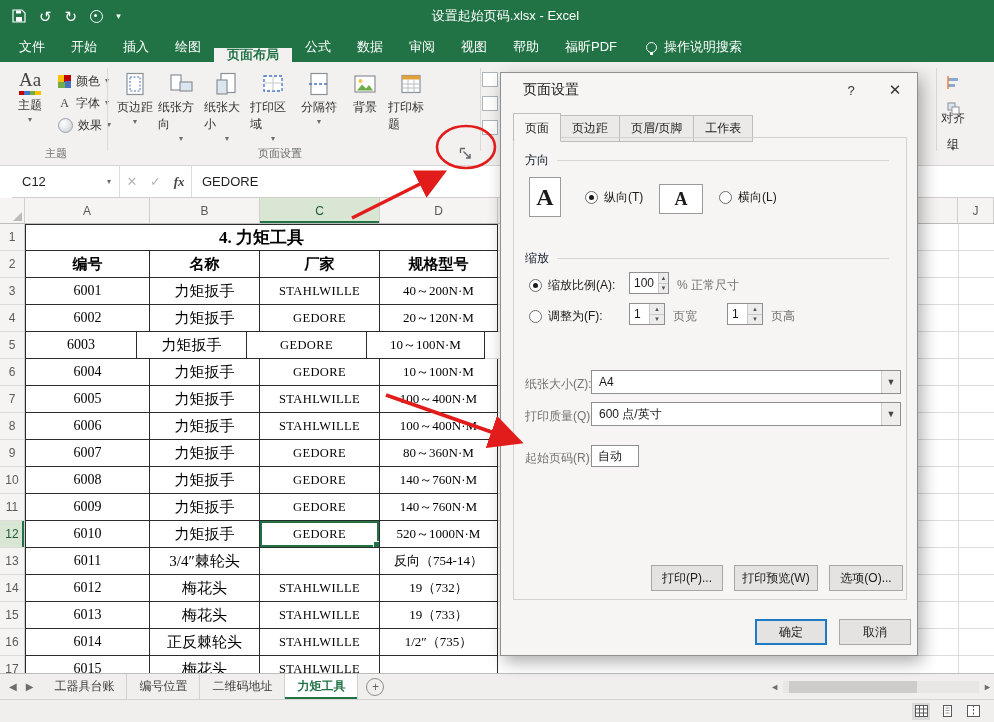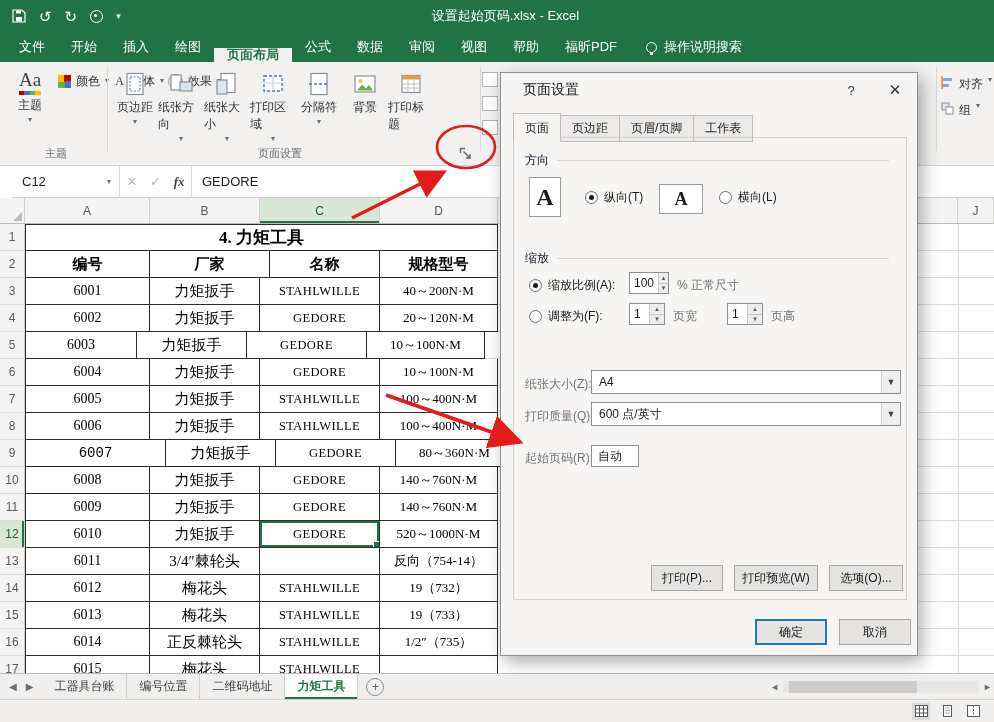--- a/index.html
+++ b/index.html
@@ -21,33 +21,33 @@
   .bulb{width:9px;height:9px;border:1.5px solid #fff;border-radius:50%;position:relative;}
   .bulb::after{content:"";position:absolute;left:2.5px;top:9px;width:3px;height:3px;background:#fff;}
   
   .ribbon{position:absolute;left:0;top:62px;width:994px;height:104px;background:#f2f1f0;border-bottom:1px solid #d8d6d4;box-sizing:border-box;}
   .vsep{position:absolute;top:6px;bottom:14px;width:1px;background:#dbd9d7;}
   .grouplabel{position:absolute;bottom:4px;font-size:11px;color:#6b6b6b;text-align:center;}
   .theme-main{position:absolute;left:8px;top:8px;width:44px;height:74px;display:flex;flex-direction:column;align-items:center;gap:2px;font-size:12px;color:#333;}
   .aa{font-family:"Liberation Serif",serif;font-size:19px;line-height:1;color:#444;}
   .aastrip{width:22px;height:4px;background:linear-gradient(90deg,#c00000 25%,#4472c4 25% 50%,#70ad47 50% 75%,#ffc000 75%);}
   .caret{font-size:8px;color:#6b6b6b;line-height:1;}
-  .tsmalls{position:absolute;left:58px;top:10px;display:flex;gap:4px;}
+  .tsmalls{position:absolute;left:58px;top:10px;display:flex;flex-direction:column;gap:4px;}
   .tsb{display:flex;align-items:center;gap:5px;font-size:12px;color:#333;height:18px;}
   .ico12{width:13px;height:13px;display:flex;align-items:center;justify-content:center;}
   .ico-colors{background:conic-gradient(#c00000 0 25%,#4472c4 0 50%,#70ad47 0 75%,#ffc000 0);}
   .ico-fonts{font-family:"Liberation Serif",serif;font-size:12px;color:#444;}
   .ico-effects{border:1.5px solid #9aa2ab;border-radius:50%;background:radial-gradient(circle at 35% 35%,#fff,#c7ccd1);}
   .psg{position:absolute;left:112px;top:6px;display:flex;}
   .pbtn{width:46px;display:flex;flex-direction:column;align-items:center;padding-top:3px;gap:2px;font-size:12px;color:#333;}
   .pbtn svg{display:block;}
   .sliver{position:absolute;left:482px;top:10px;width:17px;overflow:hidden;display:flex;flex-direction:column;gap:9px;}
   .sliver .sv{width:14px;height:13px;border:1px solid #aeb4ba;background:#fff;}
   .arrwrap{position:absolute;left:941px;top:14px;display:flex;flex-direction:column;gap:8px;}
-  .arrbtn{display:flex;gap:5px;font-size:12px;color:#333;height:18px;white-space:nowrap;}
+  .arrbtn{display:flex;align-items:center;gap:18px;font-size:12px;color:#333;height:18px;white-space:nowrap;flex-direction:column;}
   .launcher{position:absolute;left:459px;bottom:6px;width:13px;height:13px;}
   
   .frow{position:absolute;left:12px;top:166px;width:994px;height:32px;background:#fff;border-bottom:1px solid #d0cfcd;display:flex;box-sizing:border-box;}
   .namebox{width:108px;border-right:1px solid #dcdcdc;display:flex;align-items:center;padding-left:10px;font-size:13px;color:#1f1f1f;position:relative;box-sizing:border-box;}
   .namebox .caret{position:absolute;right:8px;}
   .fbtns{width:72px;display:flex;align-items:center;justify-content:space-around;border-right:1px solid #dcdcdc;box-sizing:border-box;}
   .fgray{color:#b6b6b6;font-size:13px;}
   .fx{font-family:"Liberation Serif",serif;font-style:italic;font-weight:bold;color:#444;font-size:13px;}
   .ftext{flex:1;display:flex;align-items:center;padding-left:10px;font-size:13px;color:#1f1f1f;}
   
@@ -323,22 +323,22 @@
   </div>
   <div class="rowsWrap" id="rows">
     <div class="vline958"></div>
   <div class="grow">
         <div class="rh">1</div>
         <div class="tc title bl bt" style="width: 473px;">4. 力矩工具</div>
       </div>
       <div class="grow">
         <div class="rh">2</div>
         <div class="tc th bl" style="width: 125px;">编号</div>
+        <div class="tc th" style="width: 110px;">名称</div>
         <div class="tc th" style="width: 120px;">厂家</div>
-        <div class="tc th" style="width: 110px;">名称</div>
         <div class="tc th" style="width: 118px;">规格型号</div>
       </div>
       <div class="grow">
         <div class="rh">3</div>
         <div class="tc cA bl" style="width: 125px;">6001</div>
         <div class="tc cB" style="width: 110px;">力矩扳手</div>
         <div class="tc cC" style="width: 120px;">STAHLWILLE</div>
         <div class="tc cD" style="width: 118px;">40～200N·M</div>
       </div>
       <div class="grow">
@@ -371,21 +371,21 @@
       </div>
       <div class="grow">
         <div class="rh">8</div>
         <div class="tc cA bl" style="width: 125px;">6006</div>
         <div class="tc cB" style="width: 110px;">力矩扳手</div>
         <div class="tc cC" style="width: 120px;">STAHLWILLE</div>
         <div class="tc cD" style="width: 118px;">100～400N·M</div>
       </div>
       <div class="grow">
         <div class="rh">9</div>
-        <div class="tc cA bl" style="width: 141px; font-family: Liberation Mono, monospace;">6007</div>
+        <div class="tc cA bl" style="width: 125px;">6007</div>
         <div class="tc cB" style="width: 110px;">力矩扳手</div>
         <div class="tc cC" style="width: 120px;">GEDORE</div>
         <div class="tc cD" style="width: 118px;">80～360N·M</div>
       </div>
       <div class="grow">
         <div class="rh">10</div>
         <div class="tc cA bl" style="width: 125px;">6008</div>
         <div class="tc cB" style="width: 110px;">力矩扳手</div>
         <div class="tc cC" style="width: 120px;">GEDORE</div>
         <div class="tc cD" style="width: 118px;">140～760N·M</div>

